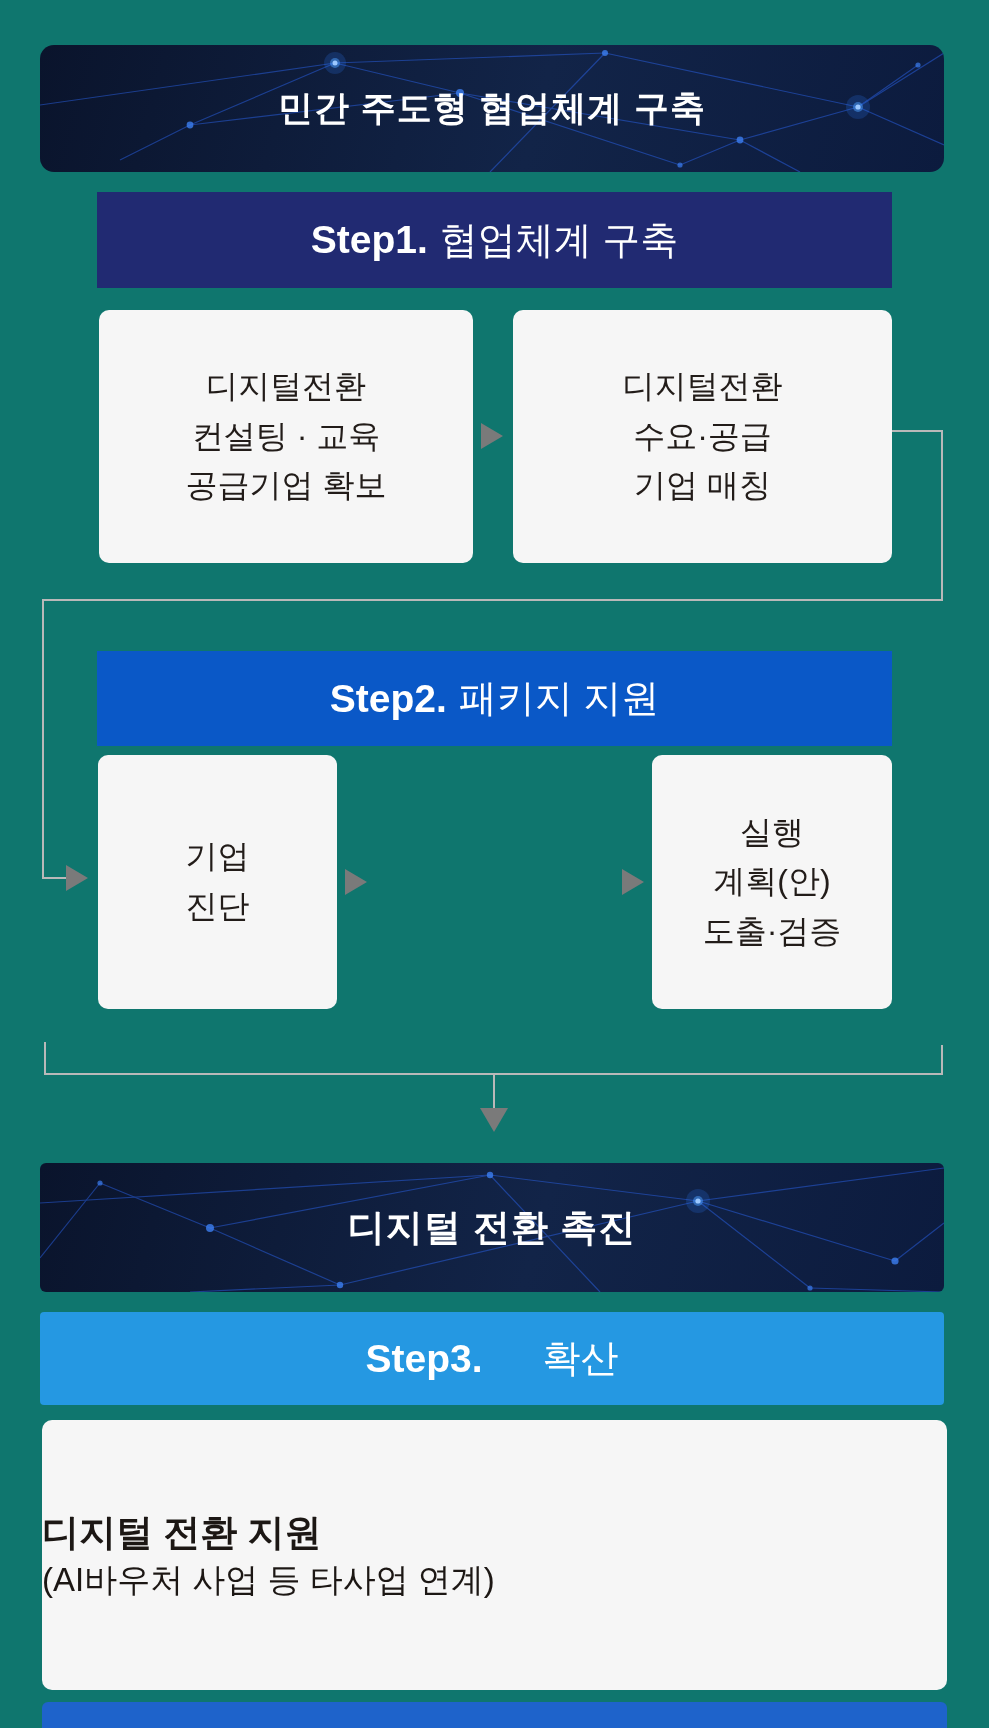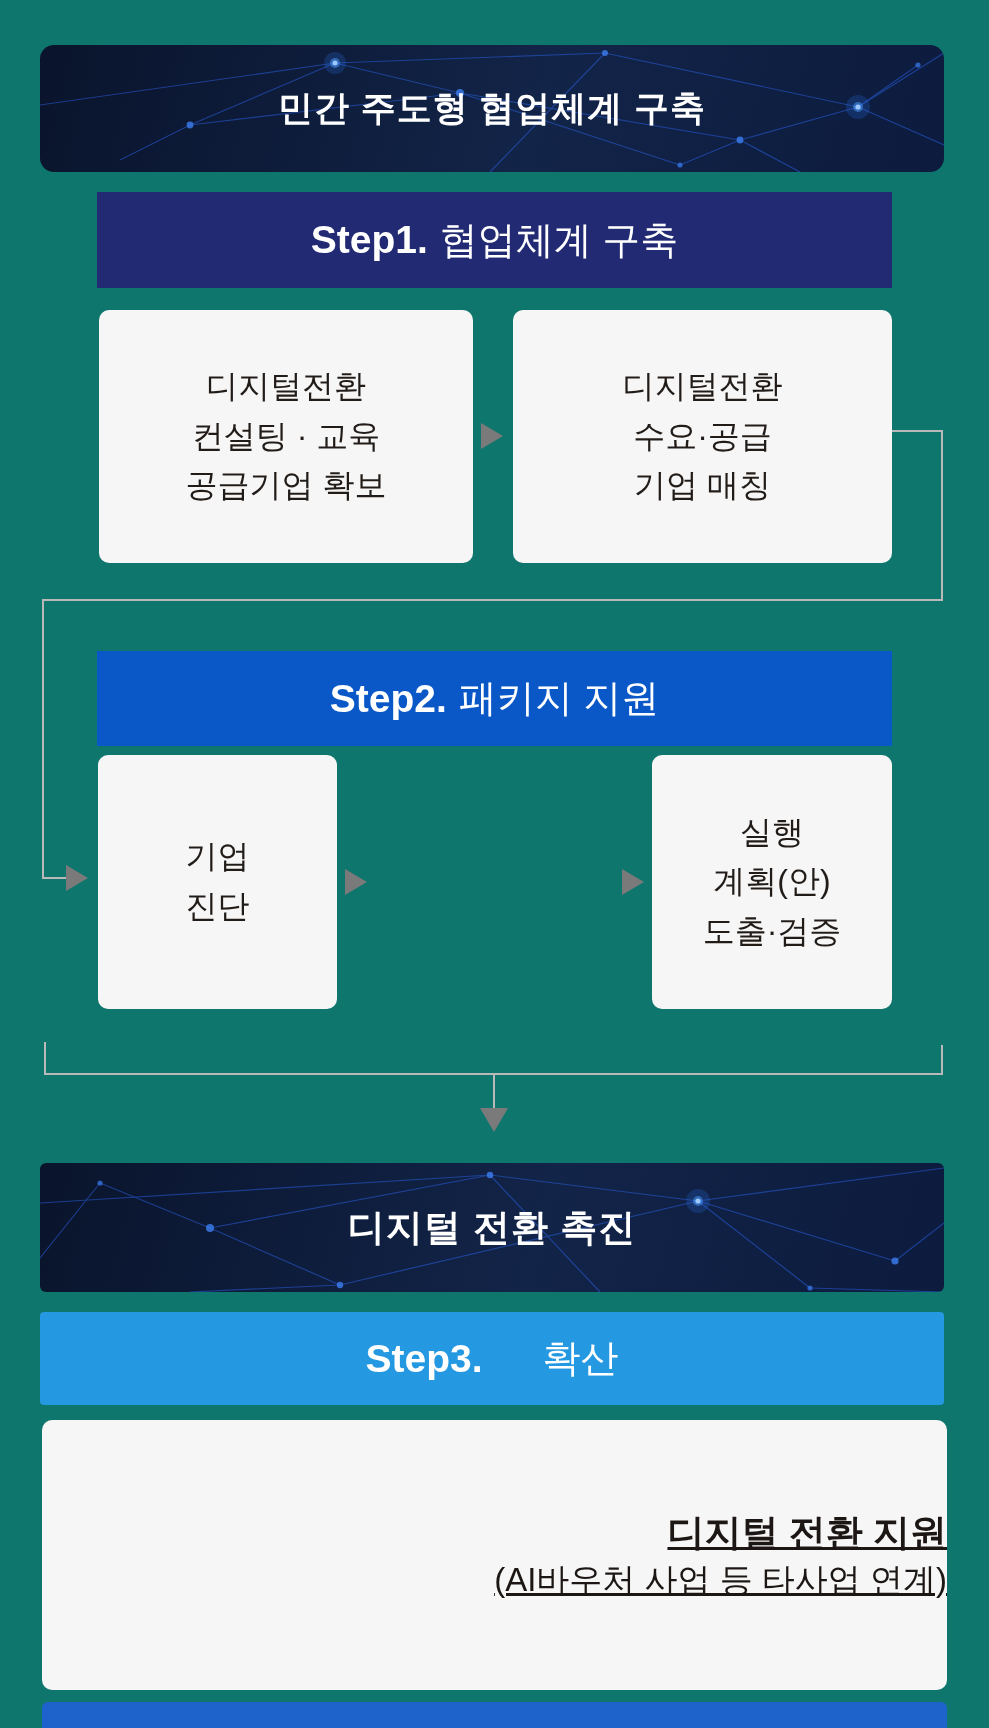--- a/index.html
+++ b/index.html
@@ -39,22 +39,22 @@
   }
   .box-line{display:block;}
   #box-s1-a{left:99px;top:310px;width:374px;height:253px;}
   #box-s1-b{left:513px;top:310px;width:379px;height:253px;}
   #box-s2-a{left:98px;top:755px;width:239px;height:254px;}
   #box-s2-b{left:375px;top:755px;width:239px;height:254px;}
   #box-s2-c{left:652px;top:755px;width:240px;height:254px;}
   
   #support-box{
     position:absolute;left:42px;top:1420px;width:905px;height:270px;background:#f6f6f6;
-    border-radius:10px;display:flex;flex-direction:column;align-items:flex-end;justify-content:center;
-    color:#1c1714;text-align:center;text-decoration:underline;
+    border-radius:10px;display:flex;flex-direction:column;align-items:flex-start;justify-content:center;
+    color:#1c1714;text-align:center;
   }
   #support-title{font-size:37px;font-weight:bold;}
   #support-subtitle{font-size:33px;font-weight:400;}
   
   .cline{position:absolute;background:#b9b9b9;}
   
   .arr-right{
     position:absolute;width:0;height:0;
     border-top:13px solid transparent;border-bottom:13px solid transparent;
     border-left:22px solid #7a7a7a;

